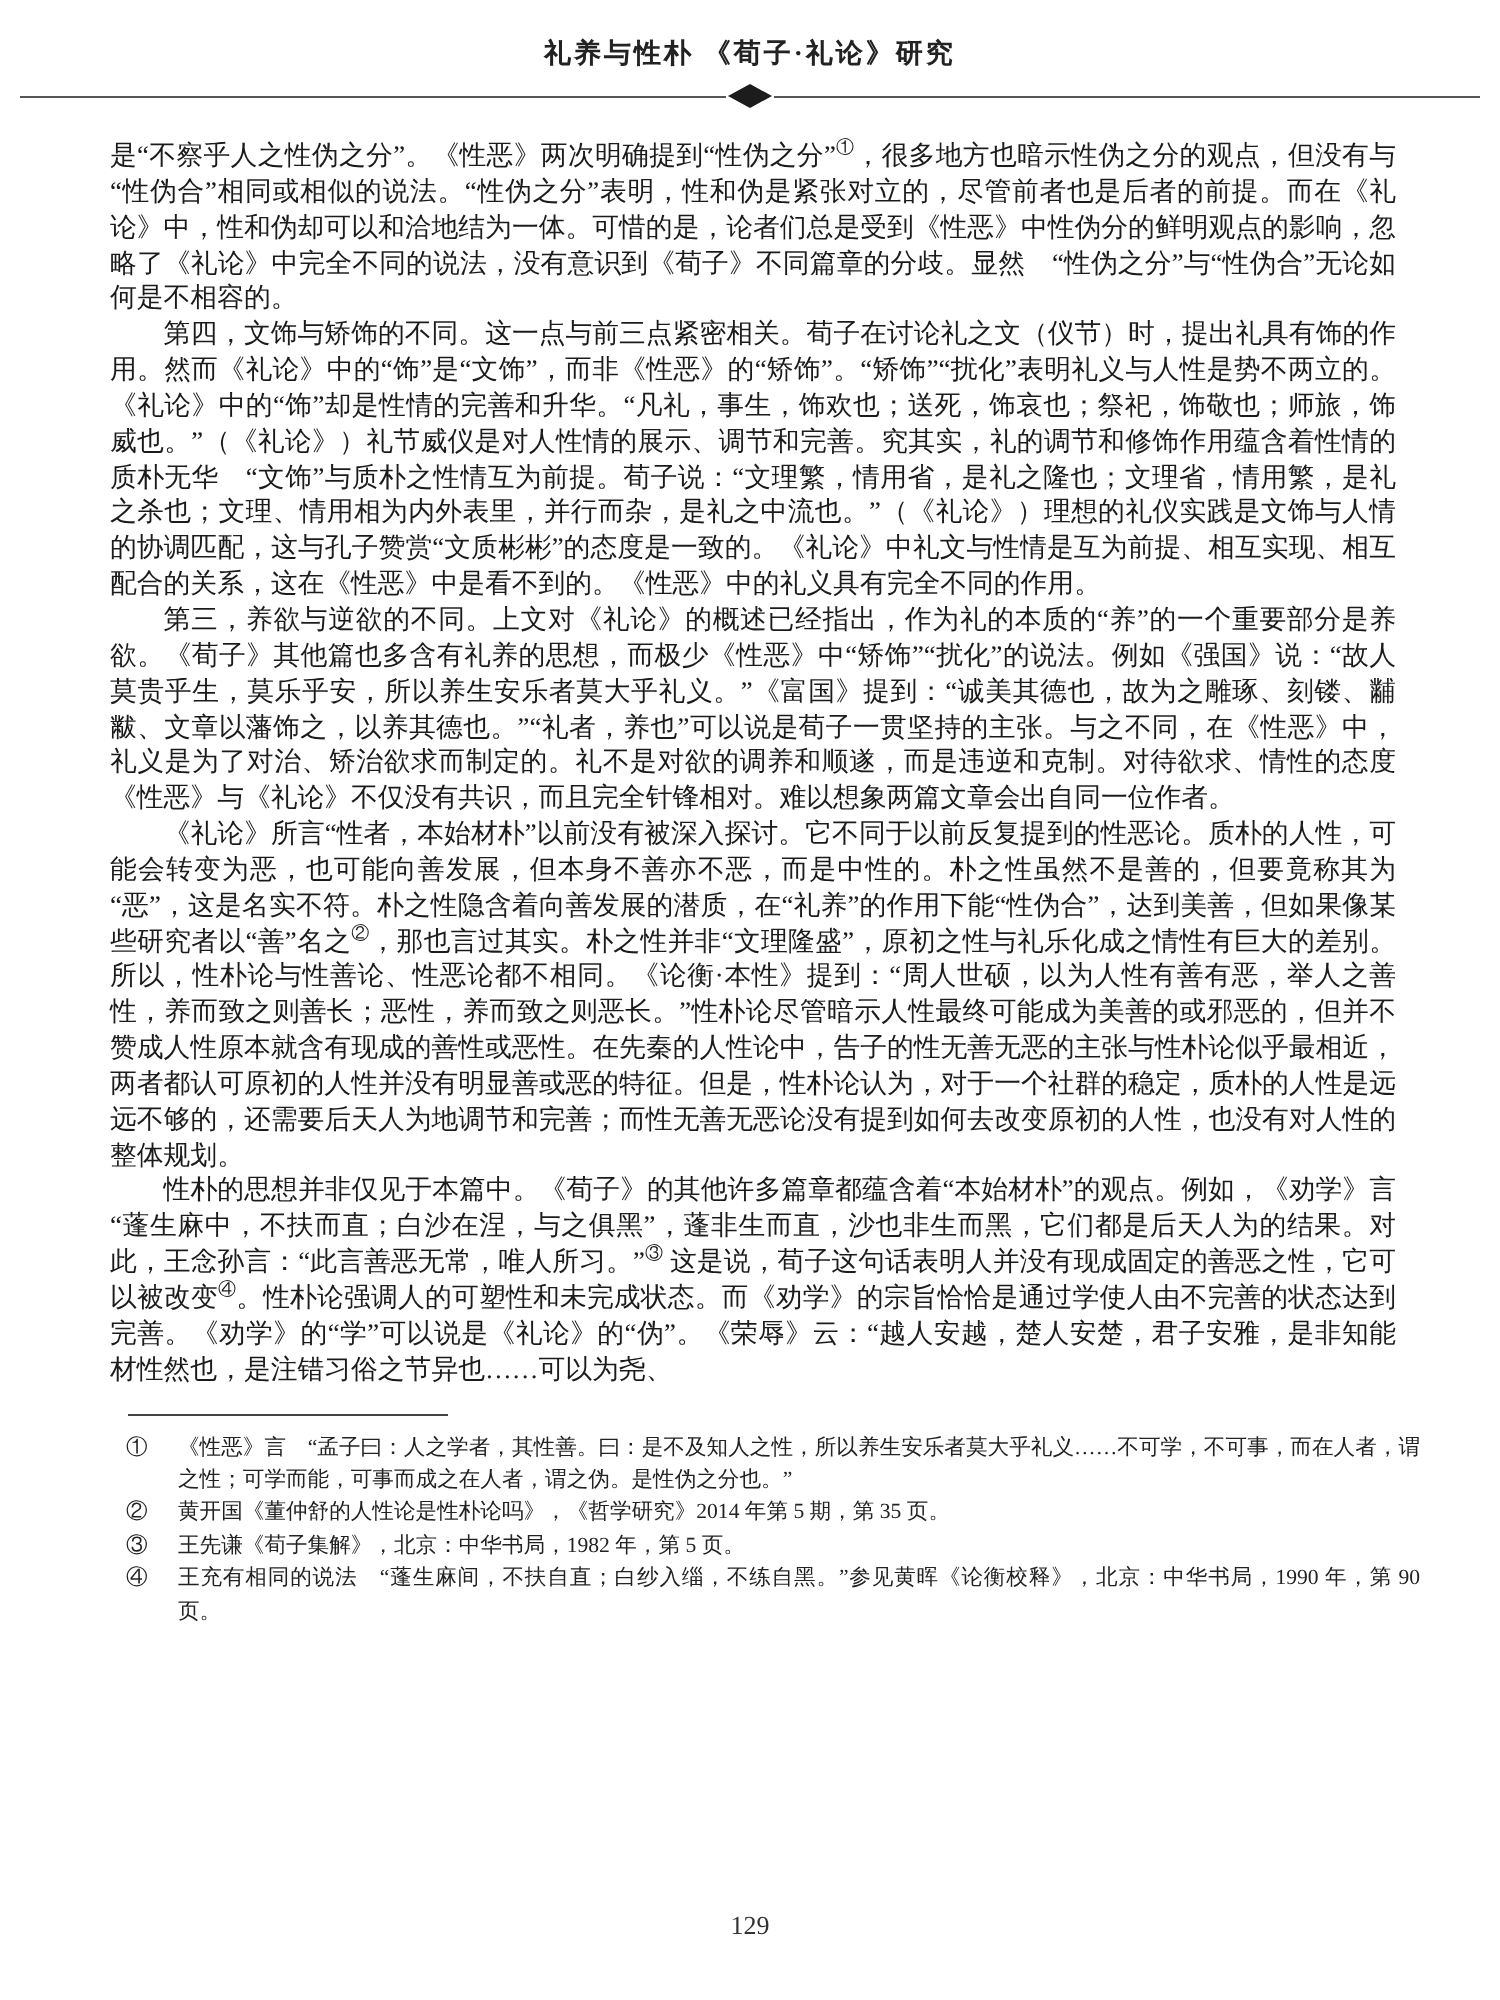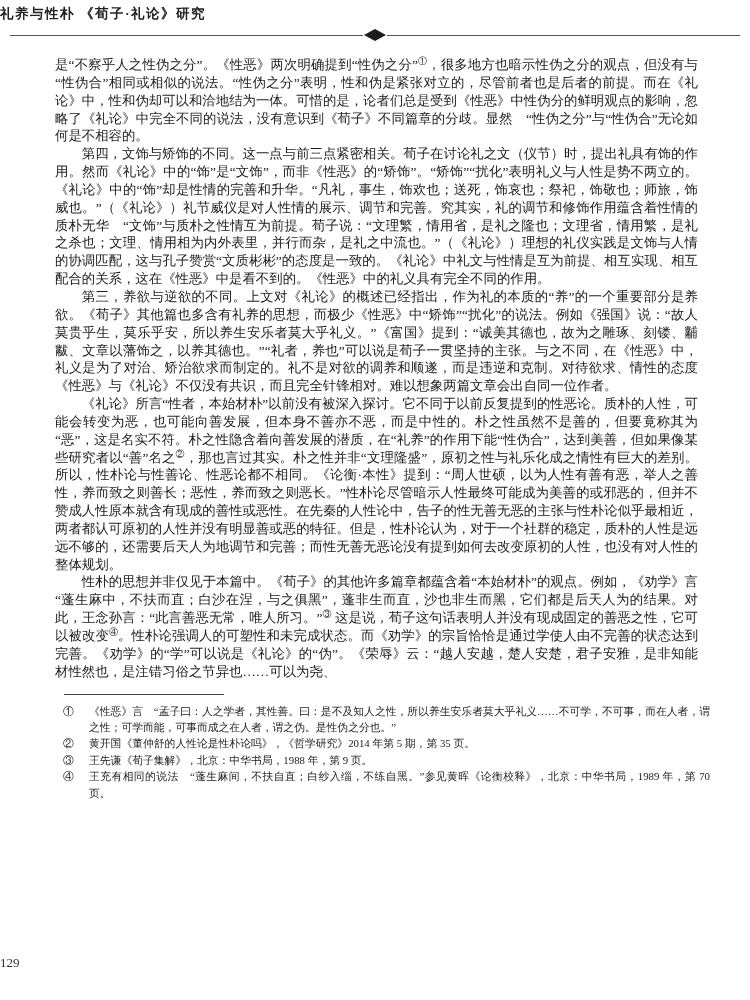--- a/index.html
+++ b/index.html
@@ -6,21 +6,21 @@
   .page {
     position:relative;
     width:750px; height:1000px;
     margin:0 auto;
     background:#ffffff;
     color:#1a1a1a;
     font-family:"Liberation Serif","DejaVu Serif",serif;
     overflow:hidden;
   }
   
-  .running-header { padding-top:5px; }
+  .running-header { padding-top:18px; text-align:center; }
   .header-title {
     font-size:13.5px; letter-spacing:1.5px; color:#222;
     font-weight:600;
   }
   .header-rule { display:flex; align-items:center; margin:6px 10px 0 10px; }
   .header-rule .line { flex:1; height:1px; background:#555; }
   .header-rule .diamond {
     width:22px; height:12px; margin:0 1px;
     background:#1c1c1c;
     clip-path:polygon(50% 0,100% 50%,50% 100%,0 50%);
@@ -50,21 +50,21 @@
     text-align:justify;
     text-justify:inter-character;
     color:#222;
   }
   .footnote-item { display:flex; }
   .footnote-marker { flex:0 0 26px; }
   .footnote-text { flex:1; }
   
   .page-number {
     position:absolute; left:0; right:0; top:955px;
-    text-align:left; font-size:13px; color:#333;
+    text-align:center; font-size:13px; color:#333;
     font-family:"Liberation Serif","DejaVu Serif",serif;
   }
 </style>
 </head>
 <body>
 
 <div class="page">
 
   <div class="running-header">
     <div class="header-title">礼养与性朴 《荀子·礼论》研究</div>
@@ -89,23 +89,23 @@
     <div class="footnote-item">
       <span class="footnote-marker">①</span>
       <span class="footnote-text">《性恶》言　“孟子曰：人之学者，其性善。曰：是不及知人之性，所以养生安乐者莫大乎礼义……不可学，不可事，而在人者，谓之性；可学而能，可事而成之在人者，谓之伪。是性伪之分也。”</span>
     </div>
     <div class="footnote-item">
       <span class="footnote-marker">②</span>
       <span class="footnote-text">黄开国《董仲舒的人性论是性朴论吗》，《哲学研究》2014 年第 5 期，第 35 页。</span>
     </div>
     <div class="footnote-item">
       <span class="footnote-marker">③</span>
-      <span class="footnote-text">王先谦《荀子集解》，北京：中华书局，1988 年，第 9 页。</span>
+      <span class="footnote-text">王先谦《荀子集解》，北京：中华书局，1982 年，第 5 页。</span>
     </div>
     <div class="footnote-item">
       <span class="footnote-marker">④</span>
-      <span class="footnote-text">王充有相同的说法　“蓬生麻间，不扶自直；白纱入缁，不练自黑。”参见黄晖《论衡校释》，北京：中华书局，1989 年，第 70 页。</span>
+      <span class="footnote-text">王充有相同的说法　“蓬生麻间，不扶自直；白纱入缁，不练自黑。”参见黄晖《论衡校释》，北京：中华书局，1990 年，第 90 页。</span>
     </div>
   </div>
 
   <div class="page-number">129</div>
 
 </div>
 
 </body></html>

